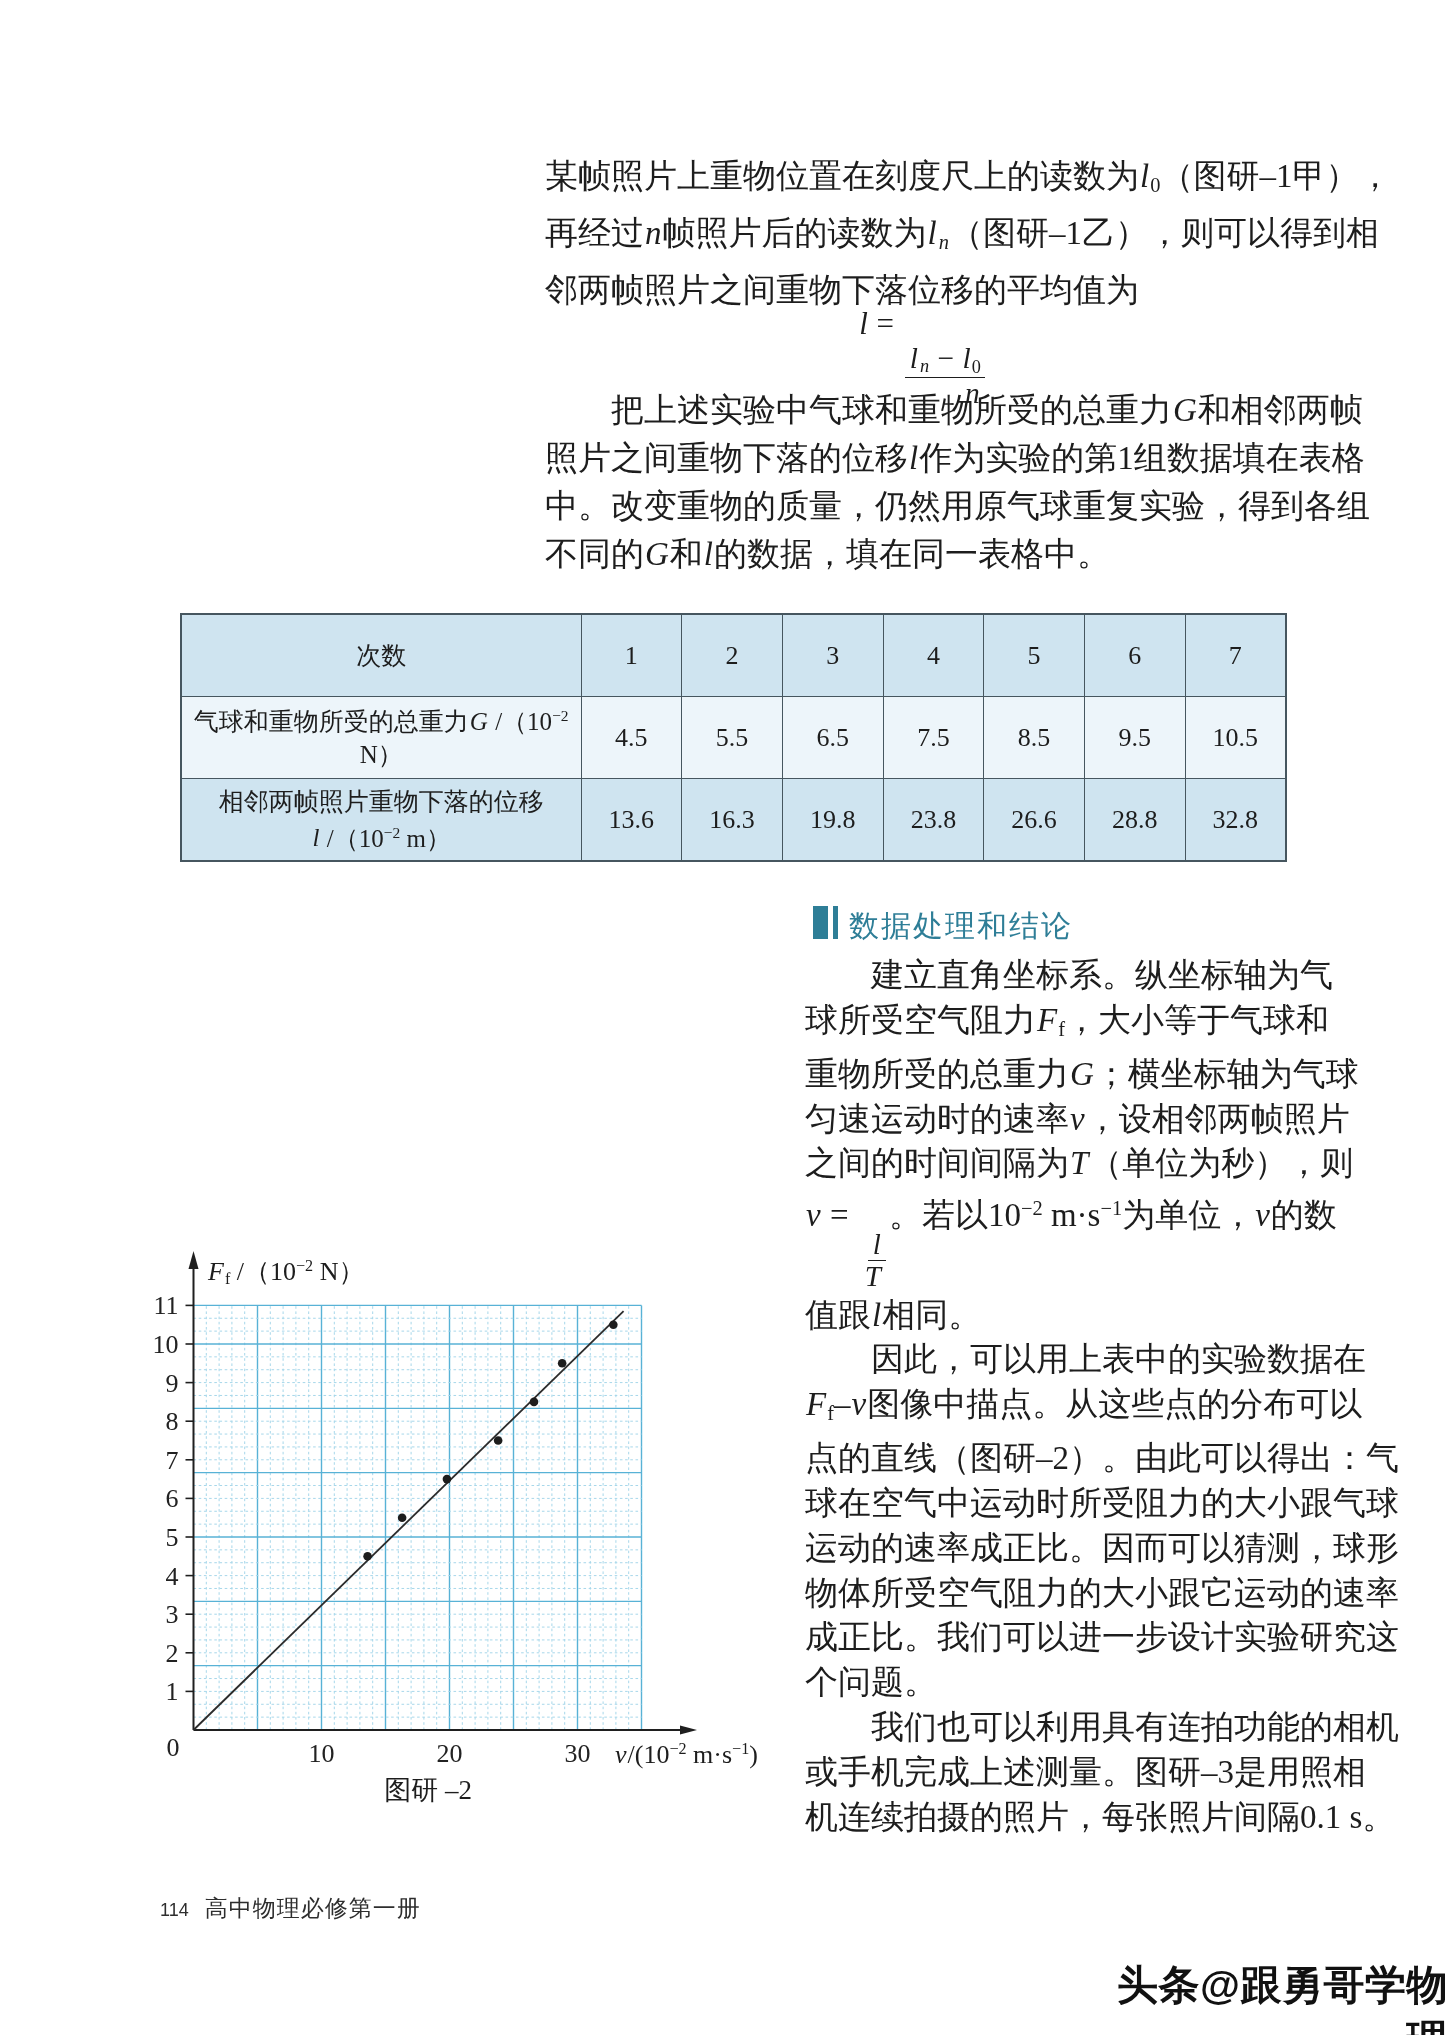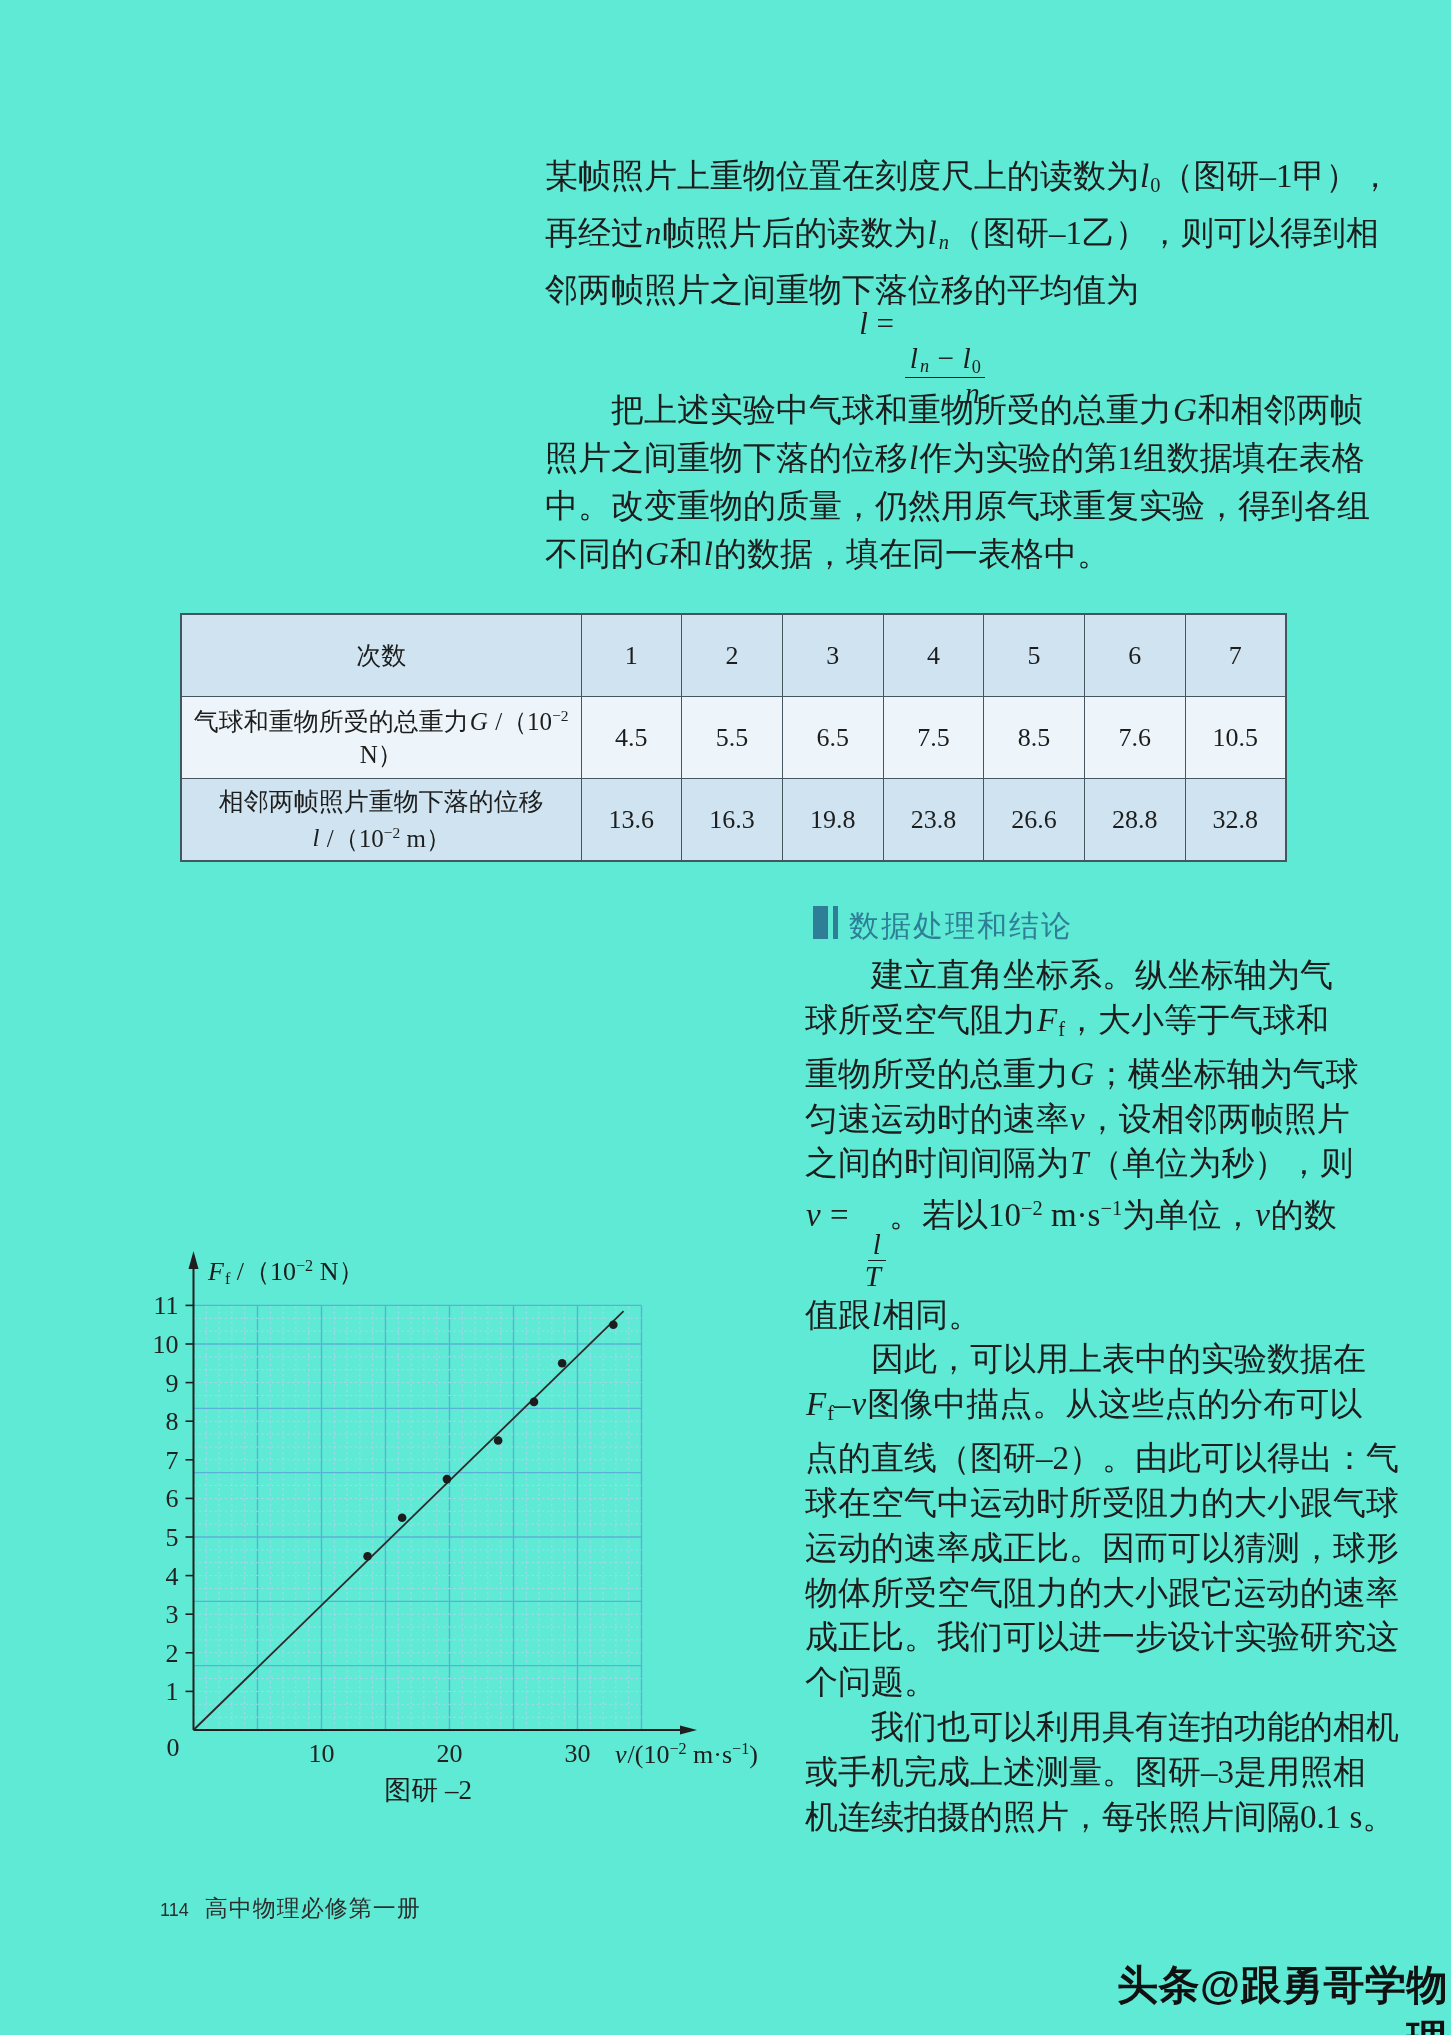--- a/index.html
+++ b/index.html
@@ -1,16 +1,16 @@
 <!DOCTYPE html>
 <html><head>
 <meta charset="utf-8">
 <style>
   html,body{margin:0;padding:0;background:#e8e8e8;}
-  #page{position:relative;width:1451px;height:2035px;background:#5eead4;margin:0 auto;
+  #page{position:relative;width:1451px;height:2035px;background:#ffffff;margin:0 auto;
         font-family:"Liberation Serif","DejaVu Serif",serif;color:#1d1d1d;overflow:hidden;}
   .abs{position:absolute;}
   .tline{white-space:nowrap;}
   .indent{text-indent:66px;}
   .var{font-style:italic;font-family:"Liberation Serif","DejaVu Serif",serif;padding:0 1px;}
   .sub{font-size:.62em;vertical-align:-0.25em;}
   .sup{font-size:.62em;vertical-align:0.55em;}
   .frac{display:inline-flex;flex-direction:column;align-items:flex-end;vertical-align:-0.95em;
         line-height:1.08;margin:0 3px;font-size:.88em;}
   .fn{border-bottom:1.8px solid #1d1d1d;padding:0 4px;}
@@ -91,21 +91,21 @@
           <td>6</td>
           <td>7</td>
         </tr>
       <tr class="r-light">
         <td class="lbl"><span>气球和重物所受的总重力</span><span class="var">G</span><span> /（10</span><span class="sup">−2</span><span> N）</span></td>
       <td>4.5</td>
           <td>5.5</td>
           <td>6.5</td>
           <td>7.5</td>
           <td>8.5</td>
-          <td>7.6</td>
+          <td>9.5</td>
           <td>10.5</td>
         </tr>
       <tr class="r-blue">
         <td class="lbl lbl2">
           <div>相邻两帧照片重物下落的位移</div>
           <div><span class="var">l</span><span> /（10</span><span class="sup">−2</span><span> m）</span></div>
         </td>
       <td>13.6</td>
           <td>16.3</td>
           <td>19.8</td>

